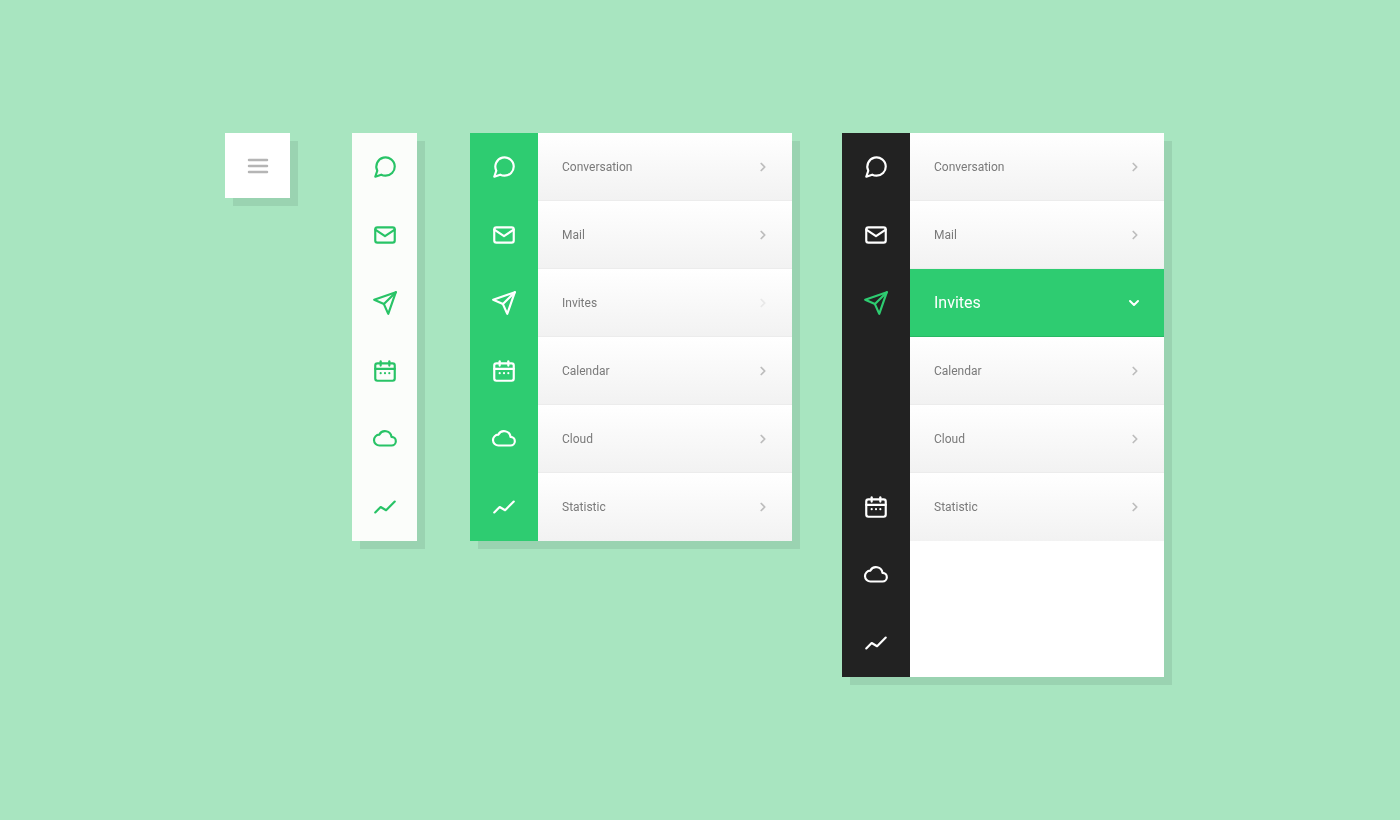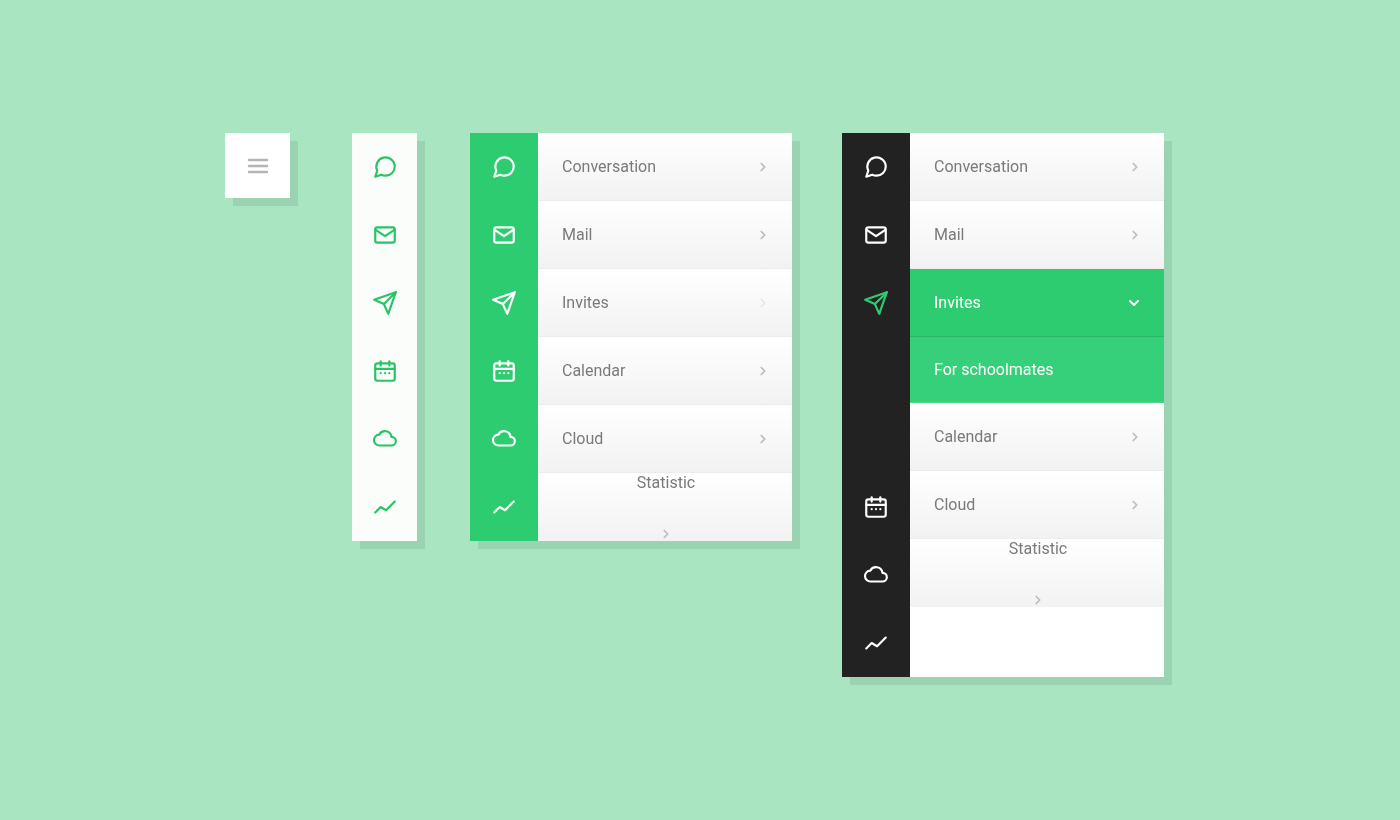--- a/index.html
+++ b/index.html
@@ -69,24 +69,24 @@
   .nav-green .iconcol svg { width: 26px; height: 26px; stroke:#ffffff; fill:none; stroke-width:2; }
   .nav-green .listcol { flex: 1; background: #fff; }
   .row {
     height: 68px;
     display: flex;
     align-items: center;
     padding: 0 22px 0 24px;
     background: linear-gradient(#ffffff, #f2f2f2);
     border-bottom: 1px solid #ececec;
     color: #7a7a7a;
-    font-size: 16px;
+    font-size: 12px;
     justify-content: space-between;
   }
-  .row:last-child { border-bottom: none; flex-direction: column; }
+  .row:last-child { border-bottom: none; }
   .chev { stroke:#bdbdbd; fill:none; stroke-width:3; }
 
   
   .nav-dark {
     position: absolute;
     left: 842px;
     top: 133px;
     width: 322px;
     display: flex;
   }
@@ -335,23 +335,20 @@
       <svg class="chev" viewBox="0 0 24 24" width="14" height="14" stroke-linecap="round" stroke-linejoin="round">
           <use href="#i-chev-right"></use>
         </svg>
     </div>
     <div class="row-active">
       <span>Invites</span>
       <svg class="chev-white" viewBox="0 0 24 24" width="16" height="16" stroke-linecap="round" stroke-linejoin="round">
           <use href="#i-chev-down"></use>
         </svg>
     </div>
-    <div class="row-sub">
-      <span>For schoolmates</span>
-    </div>
     <div class="row">
       <span>Calendar</span>
       <svg class="chev" viewBox="0 0 24 24" width="14" height="14" stroke-linecap="round" stroke-linejoin="round">
           <use href="#i-chev-right"></use>
         </svg>
     </div>
     <div class="row">
       <span>Cloud</span>
       <svg class="chev" viewBox="0 0 24 24" width="14" height="14" stroke-linecap="round" stroke-linejoin="round">
           <use href="#i-chev-right"></use>

